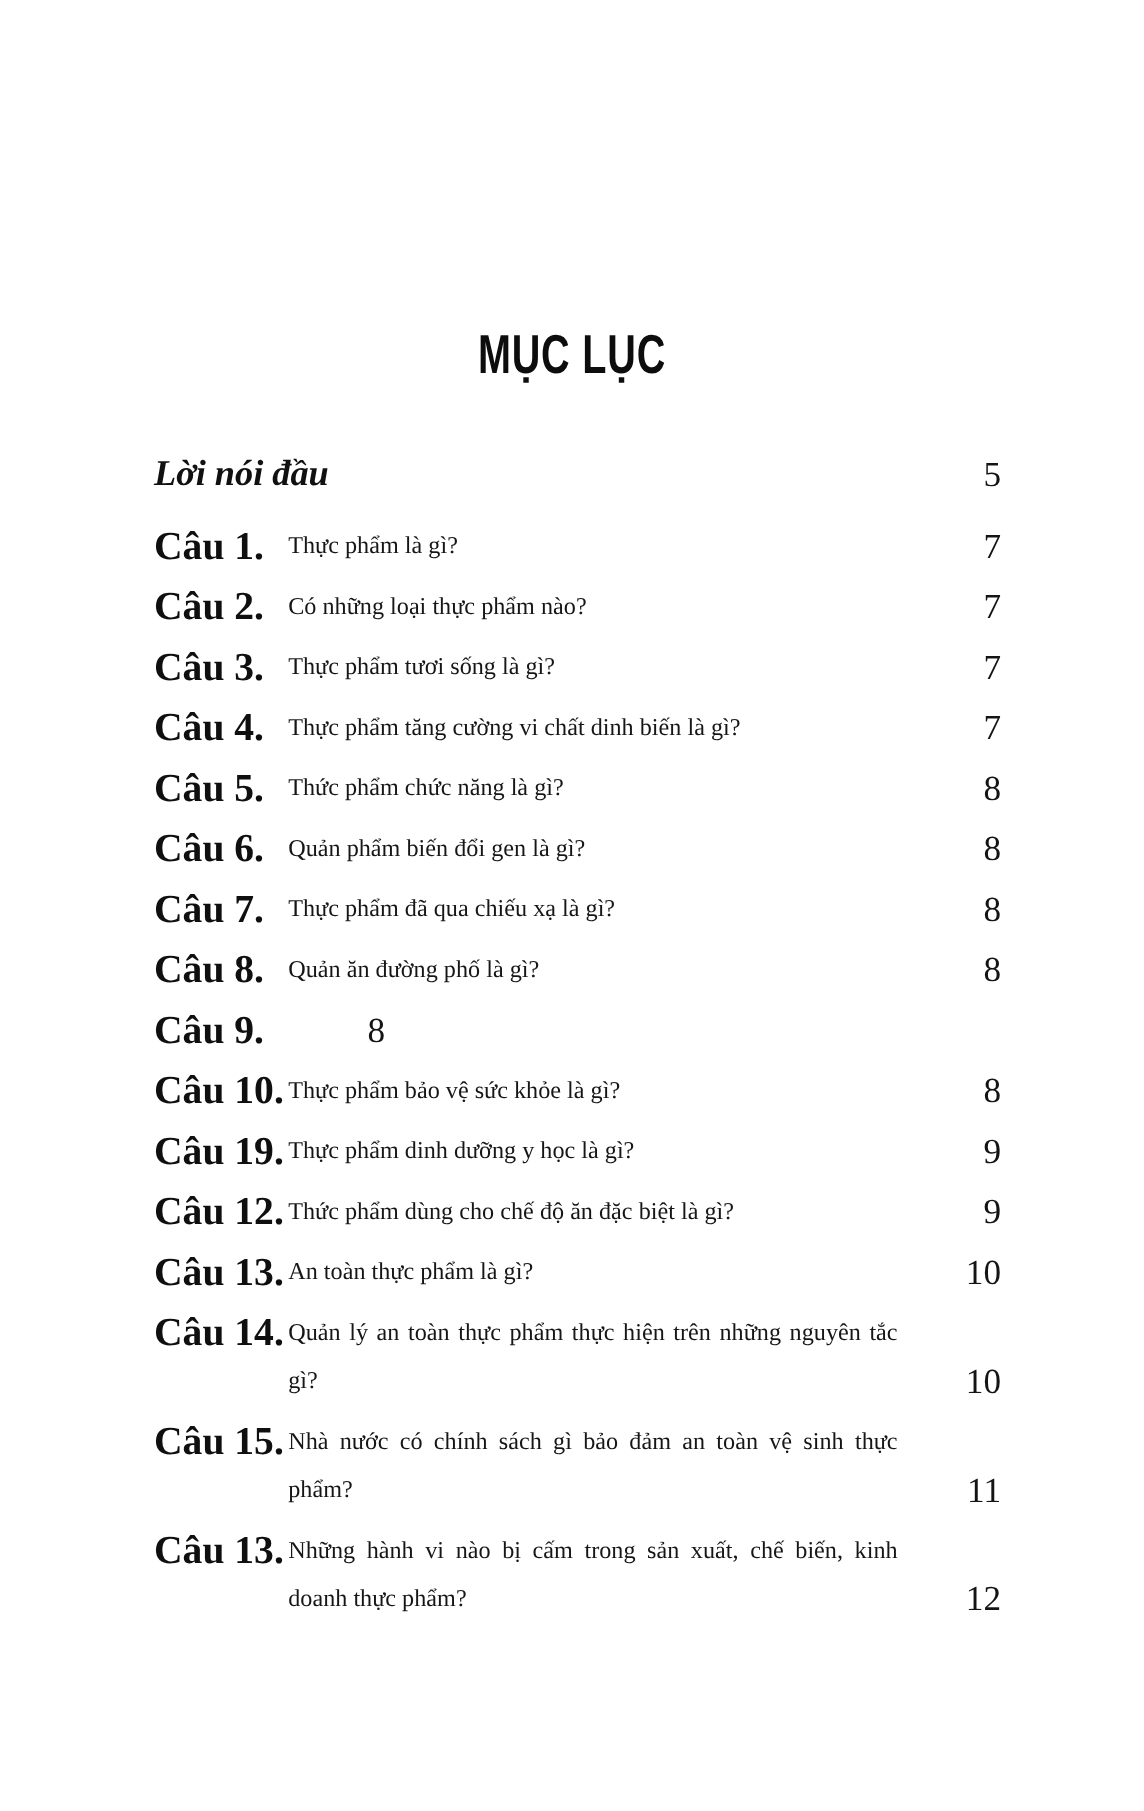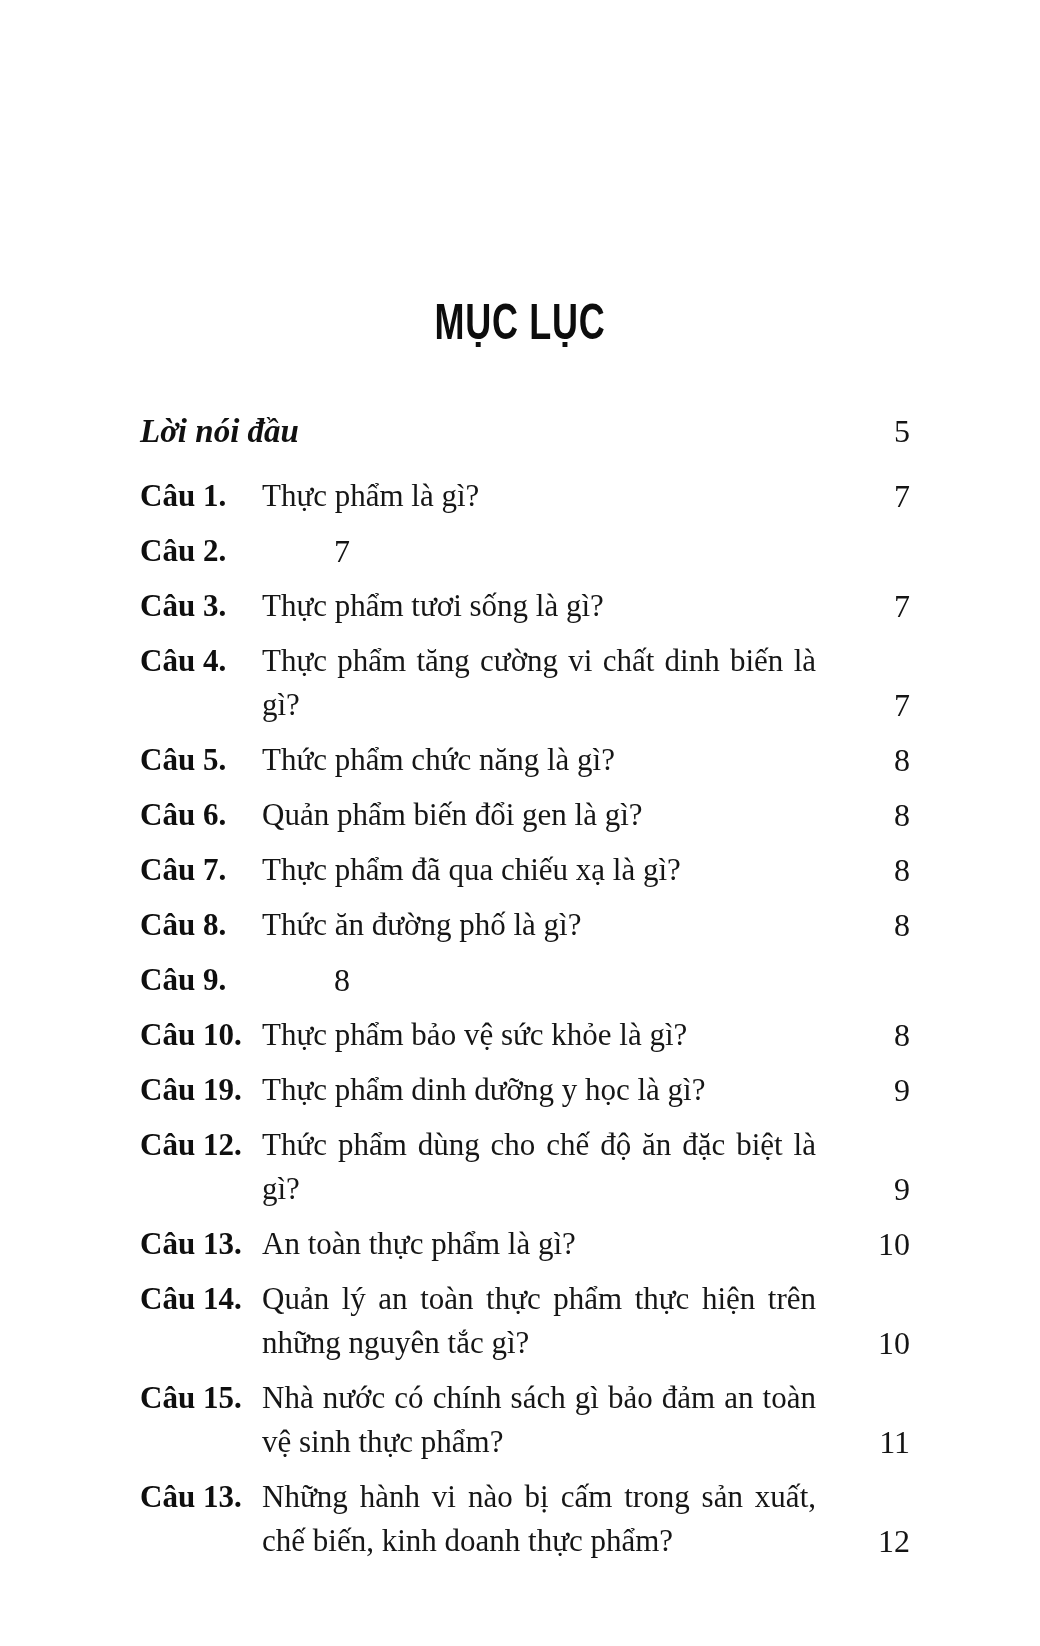--- a/index.html
+++ b/index.html
@@ -46,29 +46,29 @@
     font-weight: 700;
     font-style: italic;
     font-size: 33px;
     line-height: 46px;
     color: #111;
   }
   .entry-label {
     width: 122px;
     flex: 0 0 122px;
     font-weight: 700;
-    font-size: 31px;
+    font-size: 36px;
     line-height: 44px;
     align-self: flex-start;
     color: #0f0f0f;
     white-space: nowrap;
   }
   .entry-title {
     flex: 1 1 auto;
-    font-size: 31px;
+    font-size: 22px;
     line-height: 44px;
     text-align: justify;
     color: #161616;
     padding-right: 6px;
   }
   .page-num {
     flex: 0 0 88px;
     width: 88px;
     text-align: right;
     font-size: 32px;
@@ -94,20 +94,21 @@
 
     <div id="toc-entries">
   <div class="row">
     <span class="entry-label">Câu 1.</span>
     <span class="entry-title">Thực phẩm là gì?</span>
     <span class="page-num">7</span>
   </div>
 
   <div class="row">
     <span class="entry-label">Câu 2.</span>
+    <span class="entry-title">Có những loại thực phẩm nào?</span>
     <span class="page-num">7</span>
   </div>
 
   <div class="row">
     <span class="entry-label">Câu 3.</span>
     <span class="entry-title">Thực phẩm tươi sống là gì?</span>
     <span class="page-num">7</span>
   </div>
 
   <div class="row">
@@ -129,21 +130,21 @@
   </div>
 
   <div class="row">
     <span class="entry-label">Câu 7.</span>
     <span class="entry-title">Thực phẩm đã qua chiếu xạ là gì?</span>
     <span class="page-num">8</span>
   </div>
 
   <div class="row">
     <span class="entry-label">Câu 8.</span>
-    <span class="entry-title">Thức ăn đường phố là gì?</span>
+    <span class="entry-title">Quản ăn đường phố là gì?</span>
     <span class="page-num">8</span>
   </div>
 
   <div class="row">
     <span class="entry-label">Câu 9.</span>
     <span class="page-num">8</span>
   </div>
 
   <div class="row">
     <span class="entry-label">Câu 10.</span>

